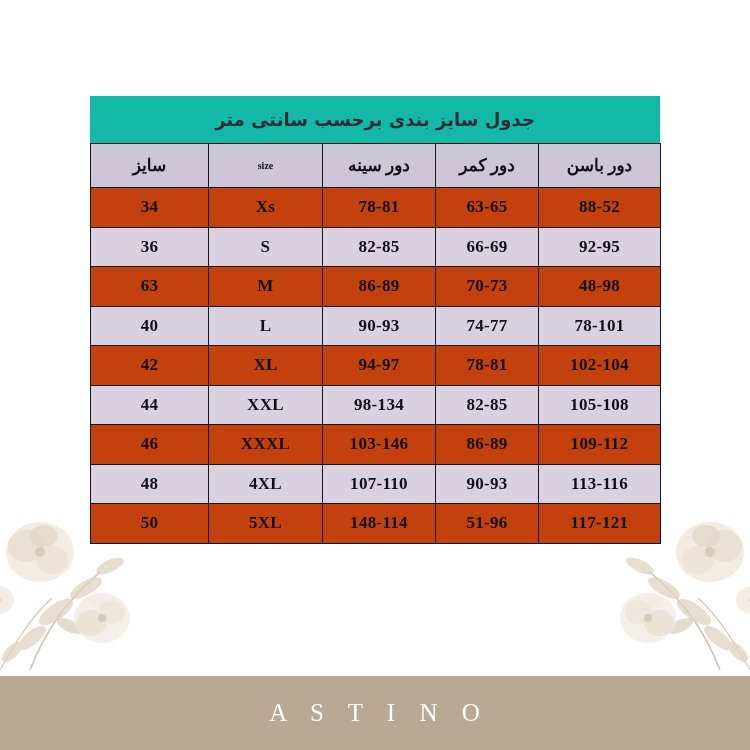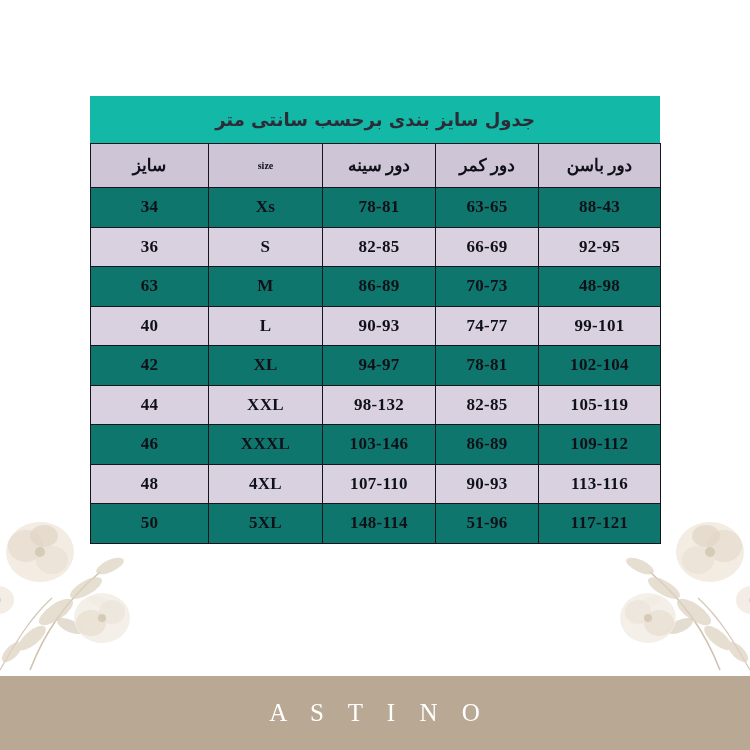--- a/index.html
+++ b/index.html
@@ -87,21 +87,21 @@
     height: 44px;
     font-size: 17px;
     font-weight: bold;
   }
   thead th.latin {
     font-family: "Liberation Serif", serif;
     font-weight: bold;
     font-size: 10px;
   }
   tbody td {
-    background: #0f766e;
+    background: #c2410c;
     height: 39.5px;
     font-size: 17px;
     font-weight: bold;
     letter-spacing: 0.3px;
   }
   tbody tr:nth-child(even) td { background: #d9d1e0; }
 
   col.c0 { width: 122px; }  
   col.c1 { width: 103px; }  
   col.c2 { width: 113px; }  
@@ -204,58 +204,58 @@
       <tr>
         <th>دور باسن</th>
         <th>دور کمر</th>
         <th>دور سینه</th>
         <th class="latin">size</th>
         <th>سایز</th>
       </tr>
     </thead>
     <tbody>
       <tr>
-        <td>88-43</td>
+        <td>88-52</td>
         <td>63-65</td>
         <td>78-81</td>
         <td>Xs</td>
         <td>34</td>
       </tr>
       <tr>
         <td>92-95</td>
         <td>66-69</td>
         <td>82-85</td>
         <td>S</td>
         <td>36</td>
       </tr>
       <tr>
         <td>48-98</td>
         <td>70-73</td>
         <td>86-89</td>
         <td>M</td>
         <td>63</td>
       </tr>
       <tr>
-        <td>99-101</td>
+        <td>78-101</td>
         <td>74-77</td>
         <td>90-93</td>
         <td>L</td>
         <td>40</td>
       </tr>
       <tr>
         <td>102-104</td>
         <td>78-81</td>
         <td>94-97</td>
         <td>XL</td>
         <td>42</td>
       </tr>
       <tr>
-        <td>105-119</td>
+        <td>105-108</td>
         <td>82-85</td>
-        <td>98-132</td>
+        <td>98-134</td>
         <td>XXL</td>
         <td>44</td>
       </tr>
       <tr>
         <td>109-112</td>
         <td>86-89</td>
         <td>103-146</td>
         <td>XXXL</td>
         <td>46</td>
       </tr>

